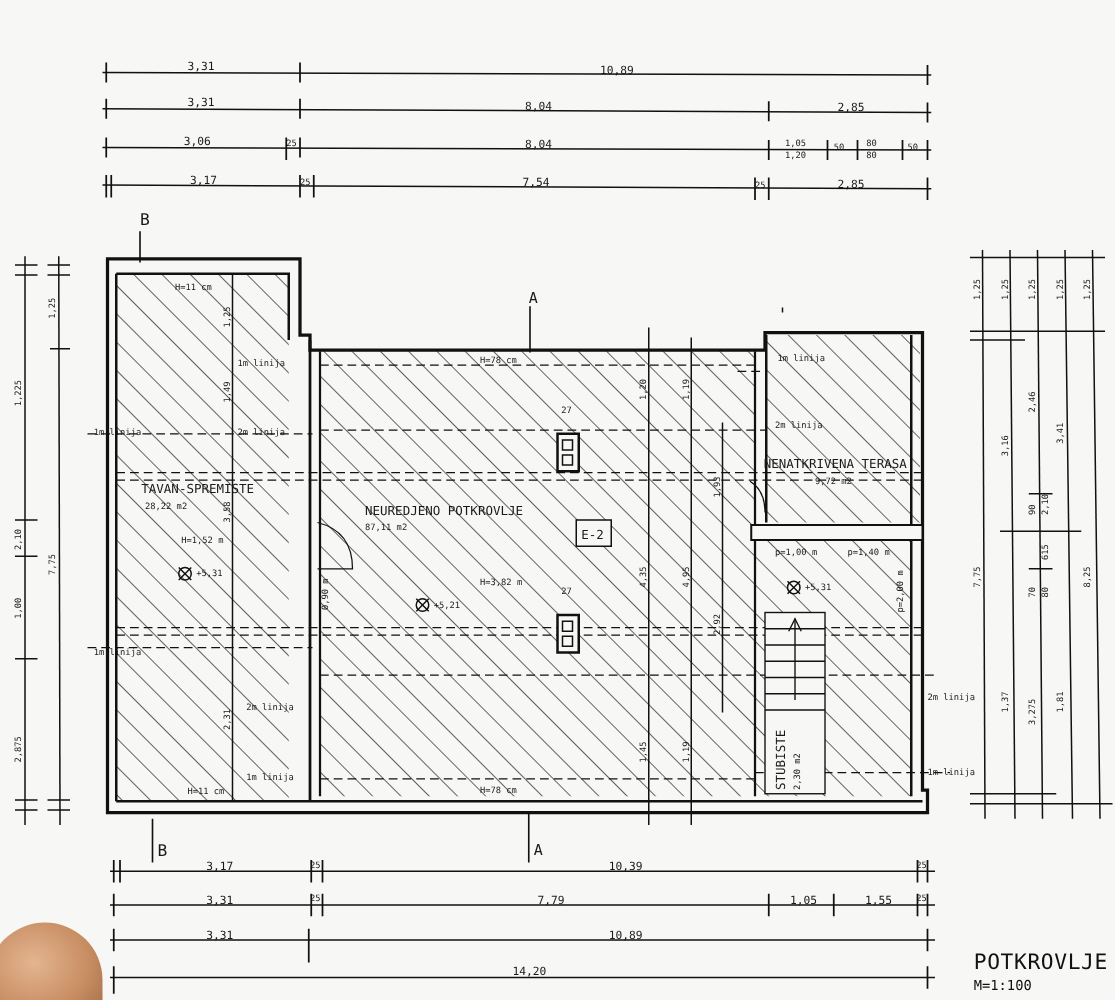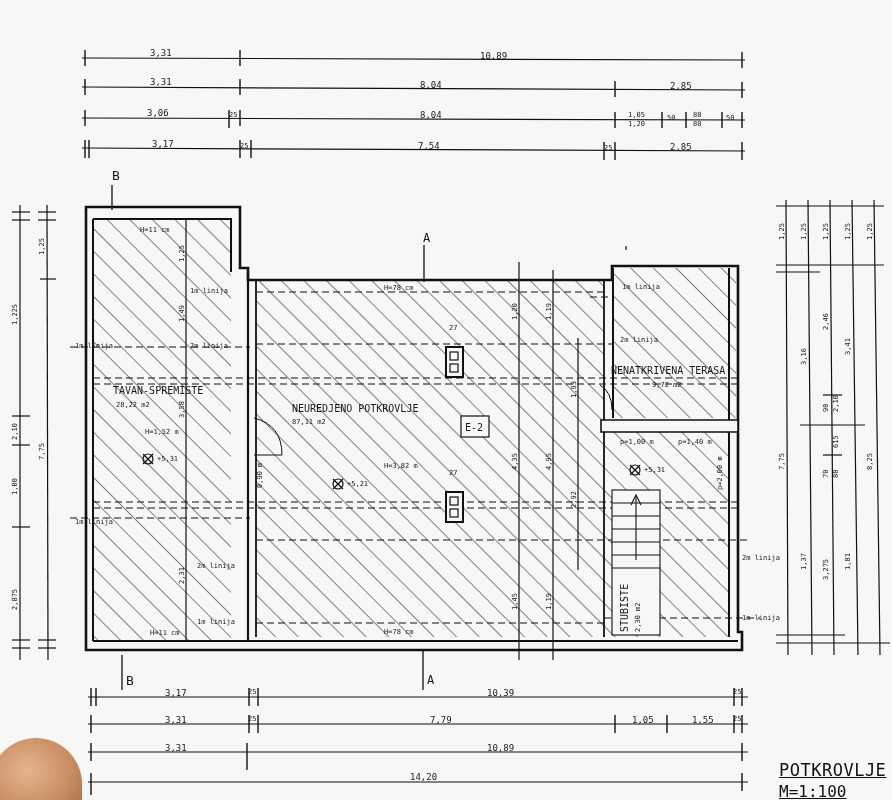--- a/index.html
+++ b/index.html
@@ -2,23 +2,23 @@
 <html><head>
 <meta charset="utf-8">
 <style>
   html,body{margin:0;padding:0;background:#f7f7f5;}
   body{width:892px;height:800px;overflow:hidden;position:relative;font-family:"DejaVu Sans Mono","Liberation Mono",monospace;}
   #plan{position:absolute;left:0;top:0;width:892px;height:800px;}
   .t{font-family:"DejaVu Sans Mono","Liberation Mono",monospace;fill:#1a1a1a;}
   .dim{font-size:9px;}
   .lbl{font-size:10px;}
   .sm{font-size:7px;}
-  .title{position:absolute;left:779px;top:760px;font-family:"DejaVu Sans Mono","Liberation Mono",monospace;color:#111;text-decoration:underline;}
+  .title{position:absolute;left:779px;top:760px;font-family:"DejaVu Sans Mono","Liberation Mono",monospace;color:#111;}
   .title .main{font-size:17px;letter-spacing:0.5px;display:block;}
-  .title .scale{font-size:16px;display:block;margin-top:2px;}
+  .title .scale{font-size:11px;display:block;margin-top:2px;}
   .thumb{position:absolute;left:-10px;top:738px;width:92px;height:80px;border-radius:46px 46px 0 0;background:radial-gradient(ellipse at 40% 40%,#e3b590 0%,#c98e64 55%,#9e6a45 100%);}
 </style>
 </head>
 <body>
 
 <svg id="plan" viewBox="0 0 892 800" xmlns="http://www.w3.org/2000/svg">
   <defs>
     <pattern id="hatch" patternUnits="userSpaceOnUse" width="16" height="16" patternTransform="rotate(-45)">
       <line x1="0" y1="0" x2="0" y2="16" stroke="#1c1c1c" stroke-width="1.1"></line>
     </pattern>

